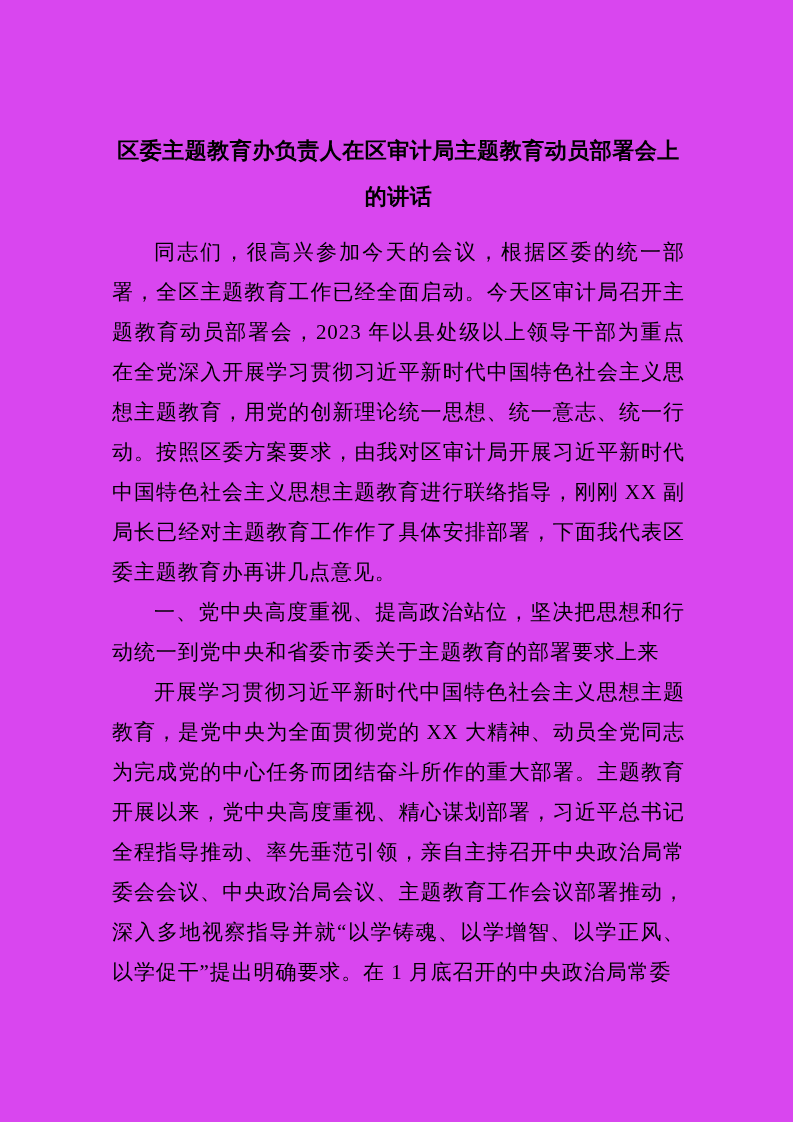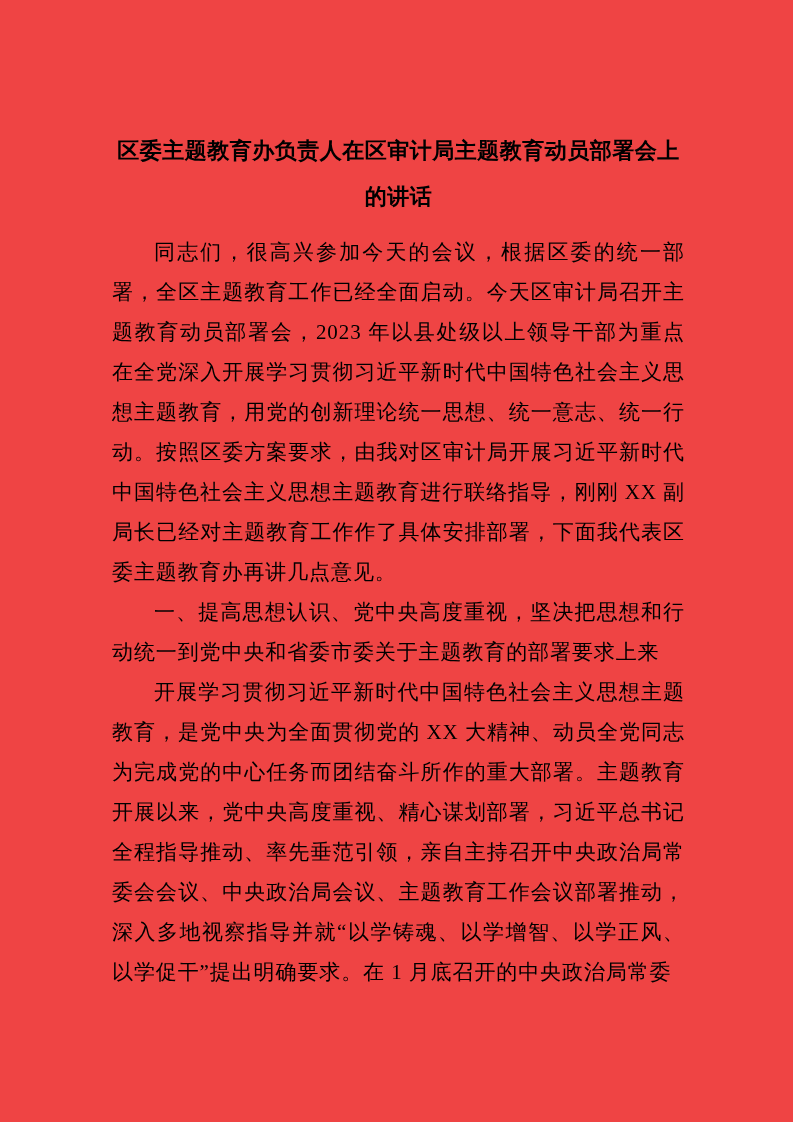--- a/index.html
+++ b/index.html
@@ -10,21 +10,21 @@
   body {
     width: 793px;
     height: 1122px;
     overflow: hidden;
   }
   .page {
     box-sizing: border-box;
     width: 793px;
     height: 1122px;
     padding: 128px 108px 40px 112px;
-    background: #ef4444;
+    background: #d946ef;
     color: #000000;
     font-family: "Liberation Serif", "DejaVu Serif", serif;
   }
   .doc-title {
     margin: 0;
     font-size: 22px;
     font-weight: 700;
     line-height: 46px;
     text-align: center;
     letter-spacing: 0.5px;
@@ -43,16 +43,16 @@
   }
 </style>
 </head>
 <body>
 
 <div class="page">
   <h1 class="doc-title">区委主题教育办负责人在区审计局主题教育动员部署会上的讲话</h1>
 
   <div class="doc-body">
     <p>同志们，很高兴参加今天的会议，根据区委的统一部署，全区主题教育工作已经全面启动。今天区审计局召开主题教育动员部署会，2023 年以县处级以上领导干部为重点在全党深入开展学习贯彻习近平新时代中国特色社会主义思想主题教育，用党的创新理论统一思想、统一意志、统一行动。按照区委方案要求，由我对区审计局开展习近平新时代中国特色社会主义思想主题教育进行联络指导，刚刚 XX 副局长已经对主题教育工作作了具体安排部署，下面我代表区委主题教育办再讲几点意见。</p>
-    <p>一、提高思想认识、党中央高度重视，坚决把思想和行动统一到党中央和省委市委关于主题教育的部署要求上来</p>
+    <p>一、党中央高度重视、提高政治站位，坚决把思想和行动统一到党中央和省委市委关于主题教育的部署要求上来</p>
     <p>开展学习贯彻习近平新时代中国特色社会主义思想主题教育，是党中央为全面贯彻党的 XX 大精神、动员全党同志为完成党的中心任务而团结奋斗所作的重大部署。主题教育开展以来，党中央高度重视、精心谋划部署，习近平总书记全程指导推动、率先垂范引领，亲自主持召开中央政治局常委会会议、中央政治局会议、主题教育工作会议部署推动，深入多地视察指导并就“以学铸魂、以学增智、以学正风、以学促干”提出明确要求。在 1 月底召开的中央政治局常委</p>
   </div>
 </div>
 
 </body></html>

